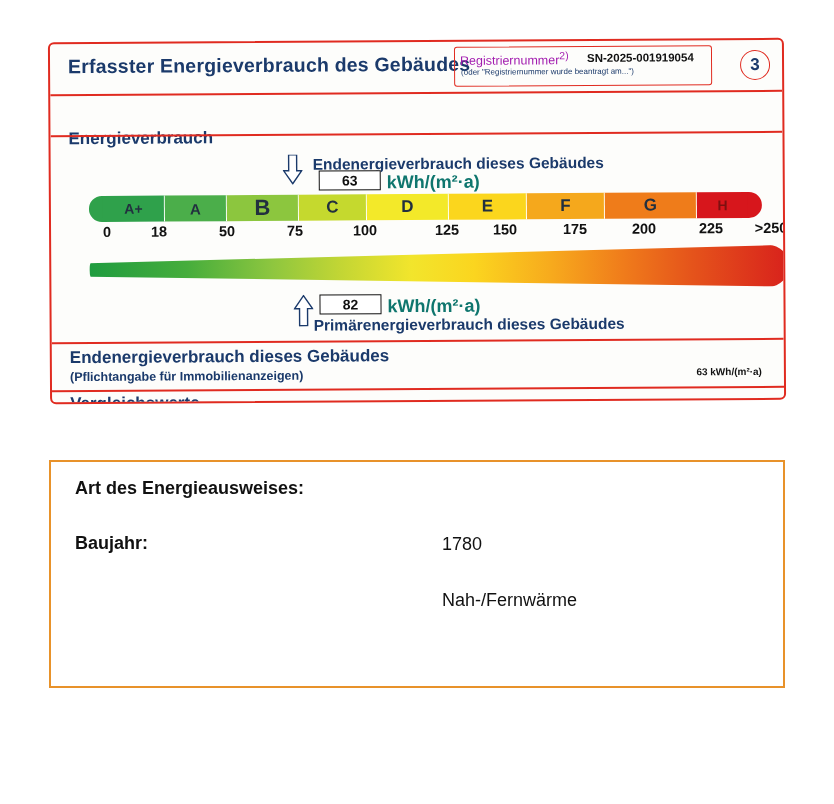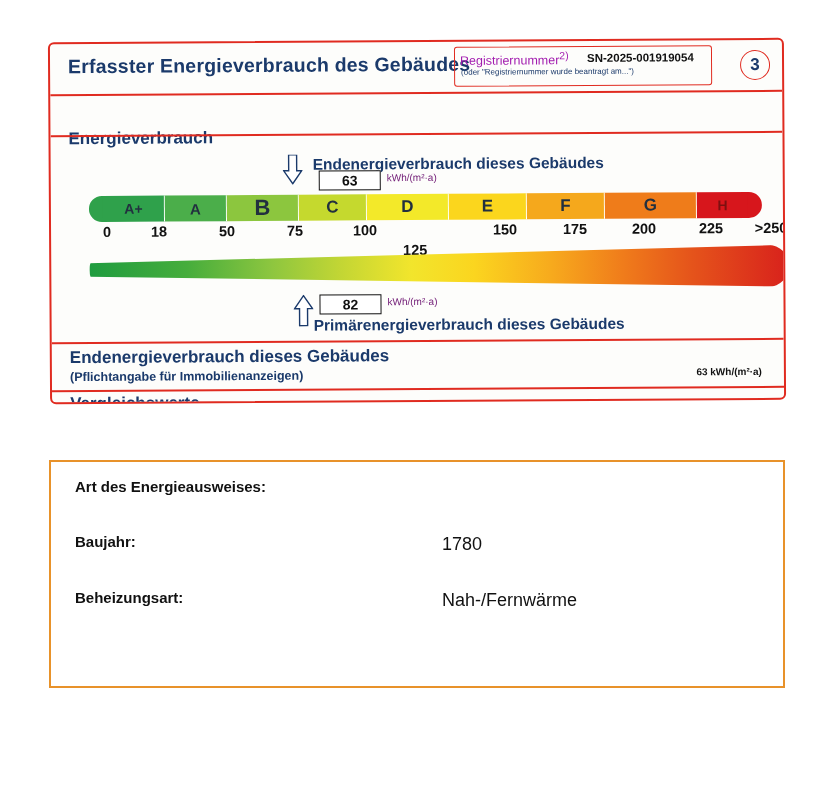--- a/index.html
+++ b/index.html
@@ -135,23 +135,23 @@
     box-sizing: border-box;
     display: flex;
     align-items: center;
     justify-content: center;
     font-size: 14px;
     font-weight: bold;
     color: #111;
   }
   .unit {
     position: absolute;
-    font-size: 10px;
-    font-weight: normal;
-    color: #701a75;
+    font-size: 18px;
+    font-weight: bold;
+    color: #0f766e;
     white-space: nowrap;
   }
   .cap-text {
     position: absolute;
     font-size: 15.5px;
     color: #1b3a6b;
     font-weight: bold;
     white-space: nowrap;
   }
 
@@ -286,21 +286,21 @@
   .det-row {
     position: absolute;
     left: 24px;
     width: 690px;
     height: 36px;
   }
   .det-key {
     position: absolute;
     left: 0;
     top: 0;
-    font-size: 15px;
+    font-size: 18px;
     font-weight: bold;
     color: #111;
     white-space: nowrap;
   }
   .det-val {
     position: absolute;
     top: 1px;
     font-size: 18px;
     color: #111;
     white-space: nowrap;
@@ -353,21 +353,21 @@
     <div class="scale-seg" style="left:502px; width:92px;  background:#ef7c1a; font-size:17px;">G</div>
     <div class="scale-seg" style="left:594px; width:51px;  background:#d7161c; font-size:14px; color:#7d1010;">H</div>
   </div>
 
   <div class="ticks">
     <div class="tick" style="left:20px;">0</div>
     <div class="tick" style="left:72px;">18</div>
     <div class="tick" style="left:140px;">50</div>
     <div class="tick" style="left:208px;">75</div>
     <div class="tick" style="left:278px;">100</div>
-    <div class="tick" style="left:328px;margin-top:20px;">125</div>
+    <div class="tick" style="left:360px;">125</div>
     <div class="tick" style="left:418px;">150</div>
     <div class="tick" style="left:488px;">175</div>
     <div class="tick" style="left:557px;">200</div>
     <div class="tick" style="left:624px;">225</div>
     <div class="tick" style="left:684px;">&gt;250</div>
   </div>
 
   <div class="ribbon">
     <div class="ribbon-inner"></div>
   </div>
@@ -391,16 +391,15 @@
 
 <div class="details">
   <div class="det-row" id="det-row-0">
     <div class="det-key">Art des Energieausweises:</div>
   </div>
   <div class="det-row" id="det-row-1">
     <div class="det-key">Baujahr:</div>
     <div class="det-val" style="left:367px;">1780</div>
   </div>
   <div class="det-row" id="det-row-2">
-    <div class="det-key">Beheizungsart:</div>
     <div class="det-val" style="left:367px;">Nah-/Fernwärme</div>
   </div>
 </div>
 
 </body></html>

